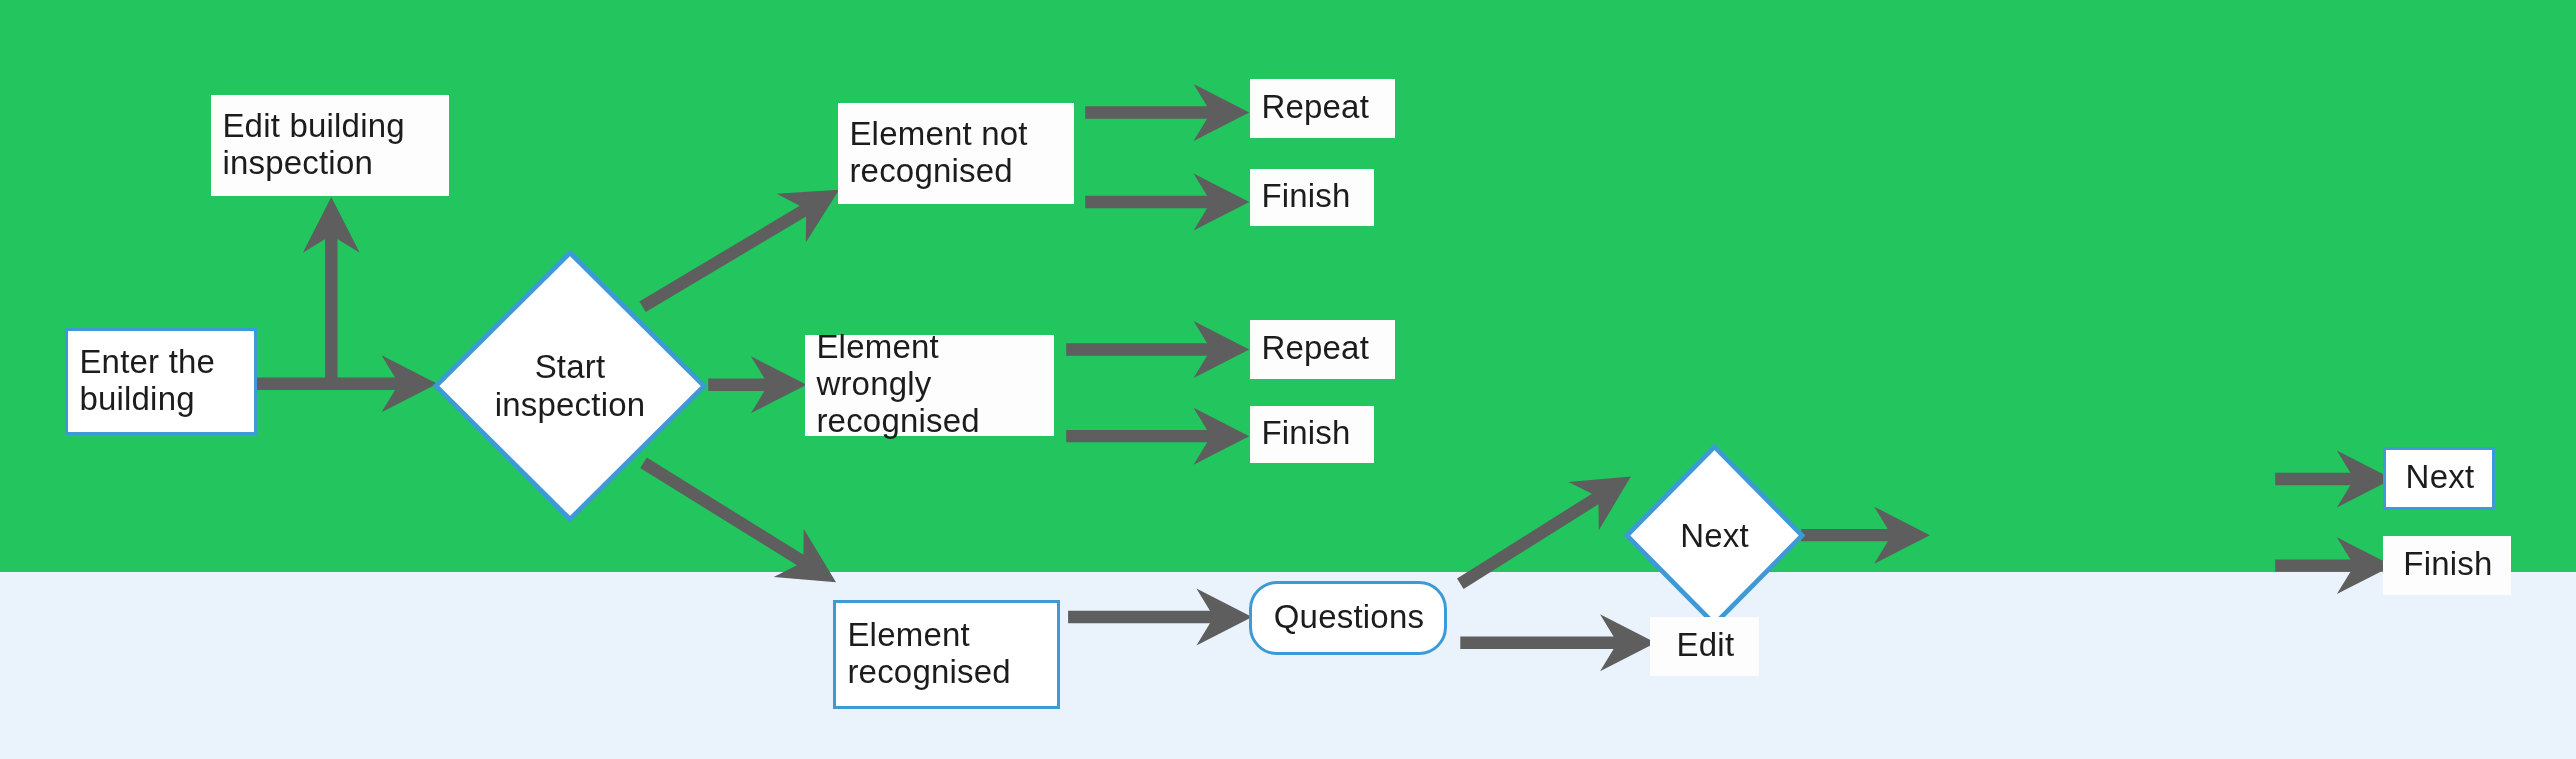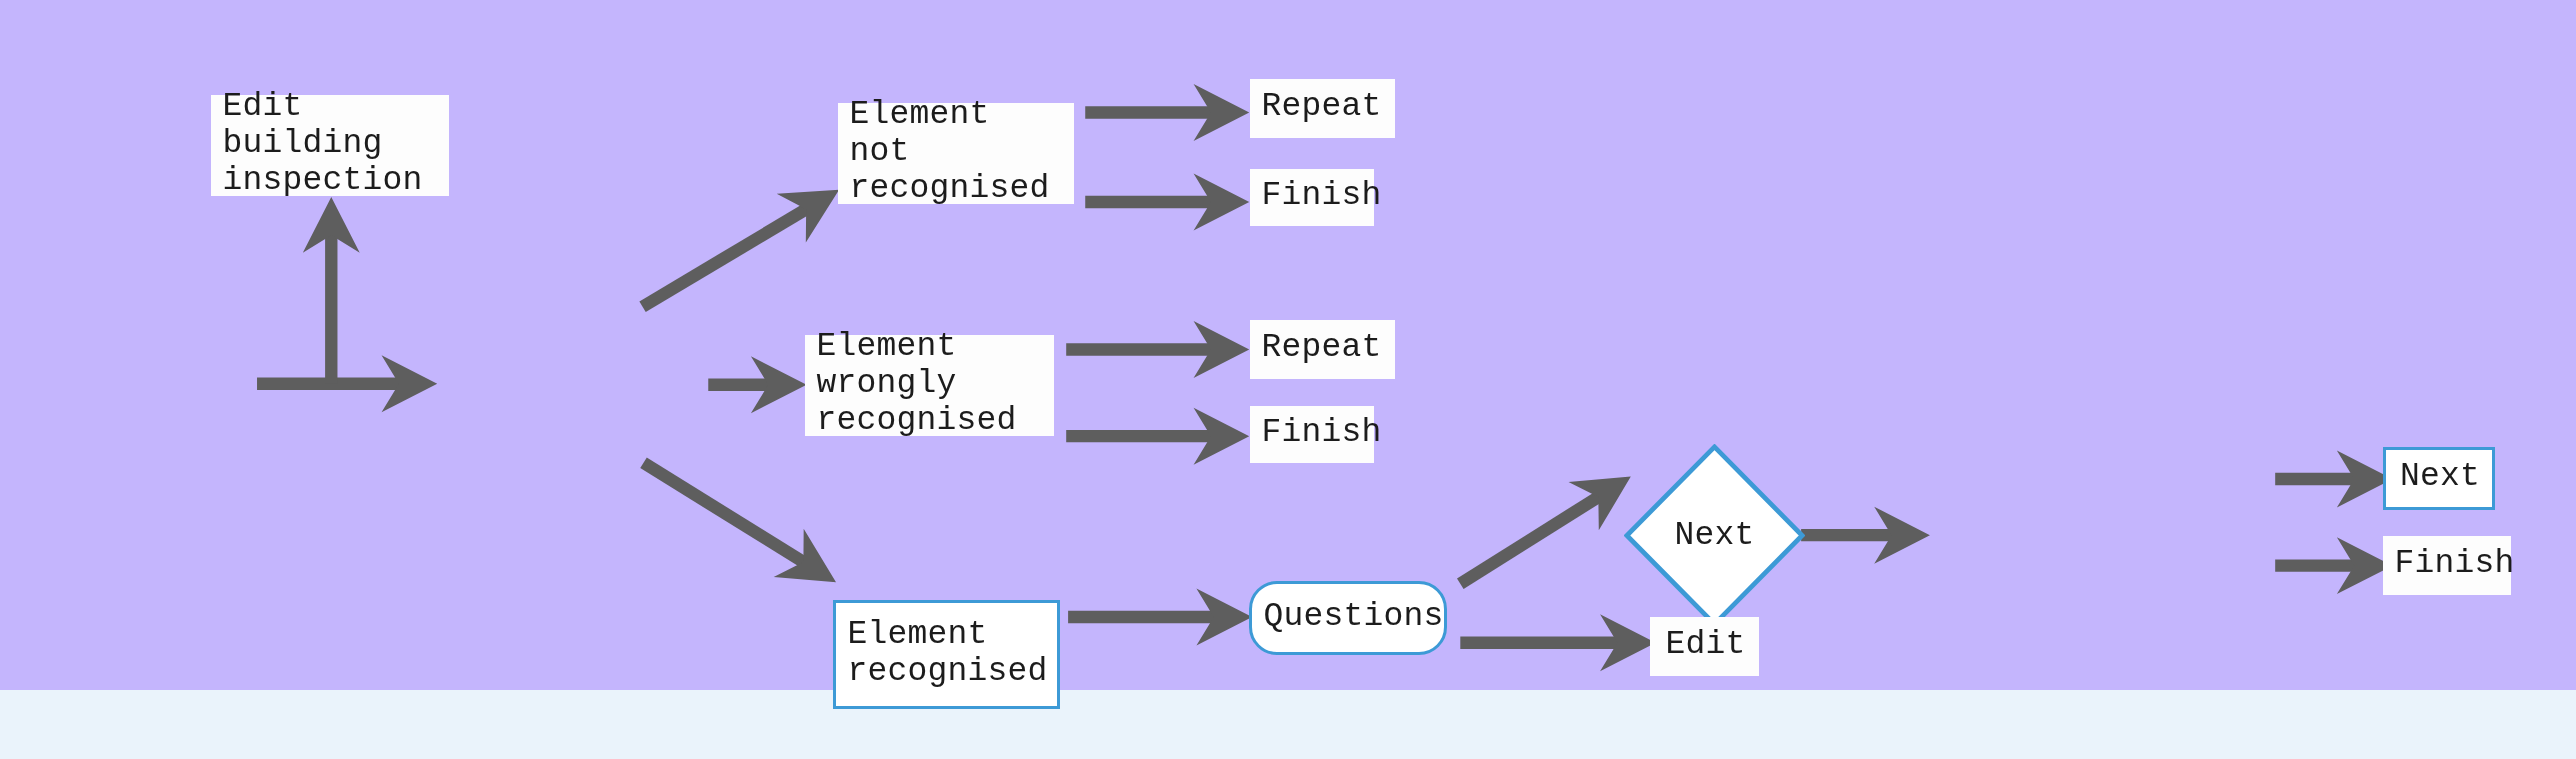--- a/index.html
+++ b/index.html
@@ -9,23 +9,22 @@
   body {
     width: 2576px;
     height: 760px;
     background: #eaf3fb;
     font-family: "Liberation Sans", sans-serif;
     overflow: hidden;
   }
   #canvas {
     position: relative;
     width: 2576px;
-    height: 690px;
-    background: #c4b5fd;
-    font-family: Liberation Mono, monospace;
+    height: 572px;
+    background: #22c55e;
   }
   #edges {
     position: absolute;
     left: 0;
     top: 0;
     width: 2576px;
     height: 760px;
     pointer-events: none;
   }
   .node {
@@ -158,21 +157,38 @@
     </g>
   </svg>
 
   <div class="node plain" style="left:211px; top:95px; width:238px; height:101px;">
     <span class="txt">
       <span>Edit building</span><br>
       <span>inspection</span>
     </span>
   </div>
 
-
+  <div class="node boxed" style="left:65px; top:328px; width:192px; height:107px;">
+    <span class="txt">
+      <span>Enter the</span><br>
+      <span>building</span>
+    </span>
+  </div>
+
+  <div class="diamond" style="left:432px; top:249px; width:276px; height:274px;">
+    <svg class="dshape" viewBox="0 0 290 288">
+      <polygon points="145,4 286,144 145,284 4,144" fill="#ffffff" stroke="#3d9ad6" stroke-width="5"></polygon>
+    </svg>
+    <div class="dlabel">
+      <span>
+        <span>Start</span><br>
+        <span>inspection</span>
+      </span>
+    </div>
+  </div>
 
   <div class="node plain" style="left:838px; top:103px; width:236px; height:101px;">
     <span class="txt">
       <span>Element not</span><br>
       <span>recognised</span>
     </span>
   </div>
 
   <div class="node plain" style="left:1250px; top:79px; width:145px; height:59px;">
     <span class="txt">Repeat</span>

